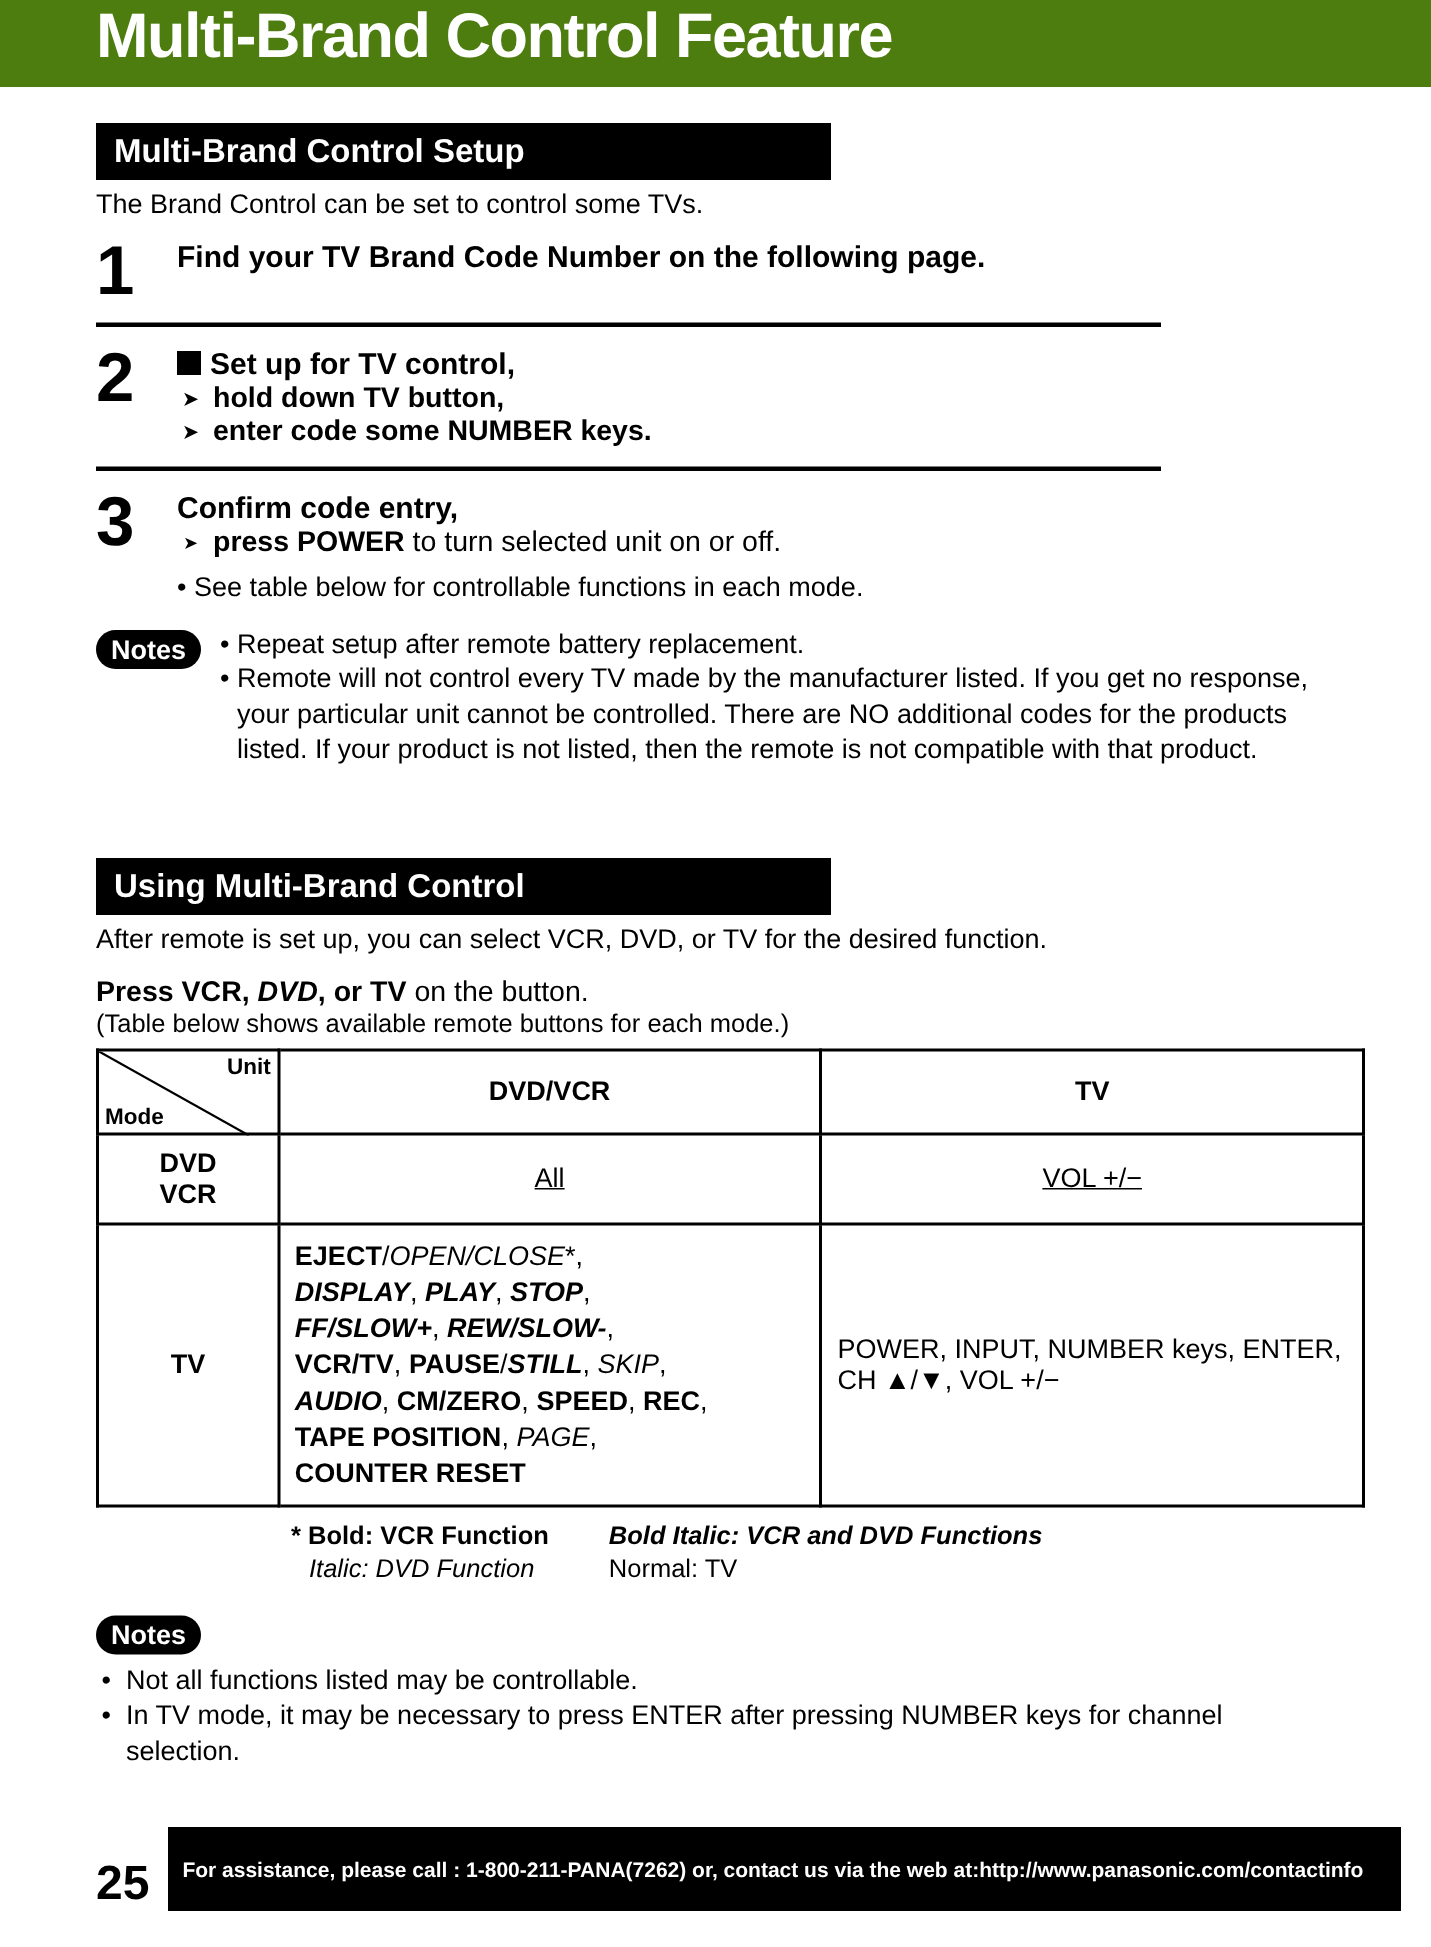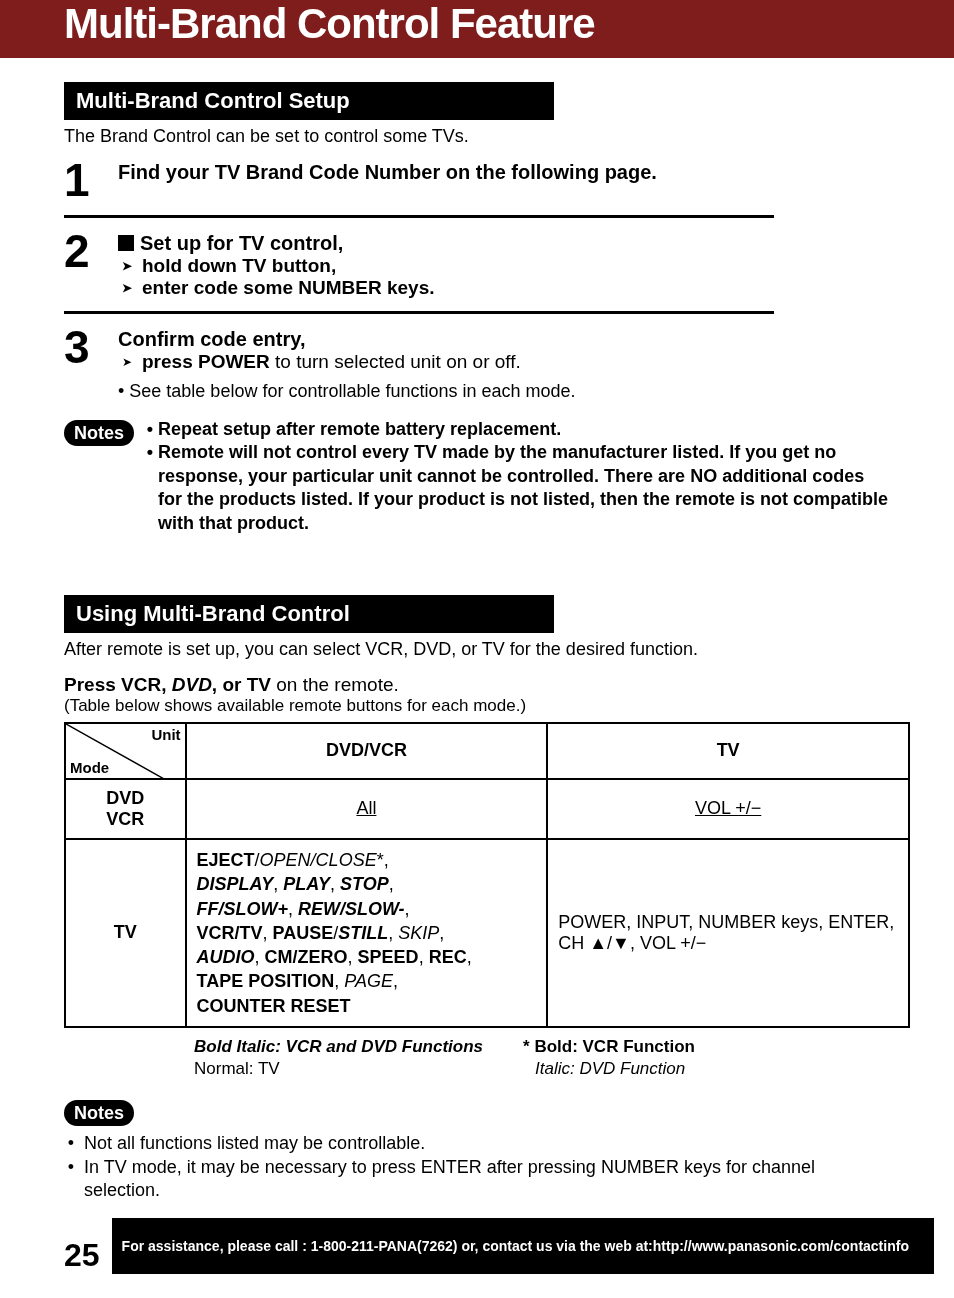--- a/index.html
+++ b/index.html
@@ -1,35 +1,35 @@
 <!DOCTYPE html>
 <html><head>
 <meta charset="utf-8">
 <style>
   * { margin:0; padding:0; box-sizing:border-box; }
   body { width:954px; height:1298px; background:#fff; font-family:Arial,Helvetica,sans-serif; color:#000; }
-  .top-title-bar { background:#7f1d1d; color:#fff; padding:0 0 10px 64px; }
+  .top-title-bar { background:#4d7c0f; color:#fff; padding:0 0 10px 64px; }
   .top-title { font-size:42px; font-weight:900; letter-spacing:-1px; }
   .content { padding:24px 64px 0 64px; }
   .section-header { background:#000; color:#fff; font-size:22px; font-weight:700; padding:6px 12px; display:inline-block; width:490px; }
   .intro-text { font-size:18px; margin-top:6px; }
   .step-row { display:flex; gap:18px; margin-top:10px; }
   .step-num { font-size:46px; font-weight:900; line-height:1; min-width:36px; }
   .step-body { flex:1; padding-top:4px; }
   .step-bold { font-size:20px; font-weight:700; }
   .step-sub { font-size:19px; padding-left:24px; }
   .step-sub .arrow { position:relative; }
   .step-sub .arrow::before { content:"➤"; position:absolute; left:-20px; font-size:12px; top:4px; }
   .hr { border-top:3px solid #000; margin:12px 0 8px 0; width:710px; }
   .square { display:inline-block; width:16px; height:16px; background:#000; vertical-align:-1px; margin-right:6px; }
   .see-note { font-size:18px; margin-top:8px; }
   .notes-row { display:flex; gap:14px; margin-top:16px; }
   .notes-badge { background:#000; color:#fff; border-radius:20px; padding:2px 10px; font-weight:700; font-size:18px; height:26px; line-height:22px; margin-top:2px; white-space:nowrap;text-align:right; }
   .notes-body { font-size:18px; line-height:1.3; }
-  .notes-body li { list-style-type:'• '; margin-left:10px;font-weight:bold; }
+  .notes-body li { list-style-type:'• '; margin-left:10px; }
   .section2 { margin-top:60px; }
   .press-line { font-size:19px; margin-top:14px; }
   .paren { font-size:17px; }
   table.funcs { border-collapse:collapse; width:846px; margin-top:6px; }
   table.funcs td, table.funcs th { border:2px solid #000; padding:8px 10px; font-size:18px; vertical-align:middle; }
   .mode-cell { position:relative; width:100px; height:56px; padding:0!important; }
   .mode-cell svg { position:absolute; top:0; left:0; }
   .mode-cell .unit-lbl { position:absolute; top:2px; right:4px; font-size:15px; font-weight:700; }
   .mode-cell .mode-lbl { position:absolute; bottom:2px; left:4px; font-size:15px; font-weight:700; }
   .dvd-vcr-head { font-weight:700; width:300px; }
@@ -104,21 +104,21 @@
         </ul>
       </div>
     </div>
   </div>
 
   <div class="section2">
     <div class="section-header">Using Multi-Brand Control</div>
     <div class="intro-text">After remote is set up, you can select VCR, DVD, or TV for the desired function.</div>
 
     <div class="press-line">
-      <span class="b">Press VCR, </span><span class="bi">DVD</span><span class="b">, or TV</span><span> on the remote.</span>
+      <span class="b">Press VCR, </span><span class="bi">DVD</span><span class="b">, or TV</span><span> on the button.</span>
     </div>
     <div class="paren">(Table below shows available remote buttons for each mode.)</div>
 
     <table class="funcs">
       <tbody>
           <tr>
         <td class="mode-cell">
           <svg width="100" height="56">
                 <line x1="0" y1="0" x2="100" y2="56" stroke="#000" stroke-width="1.5"></line>
               </svg>
@@ -136,26 +136,26 @@
       <tr>
         <td class="row-head">TV</td>
         <td class="fn-text" id="fn-cell"><span class="b">EJECT</span><span>/</span><span class="i">OPEN/CLOSE</span><span>*,</span><br><span class="bi">DISPLAY</span><span>, </span><span class="bi">PLAY</span><span>, </span><span class="bi">STOP</span><span>,</span><br><span class="bi">FF/SLOW+</span><span>, </span><span class="bi">REW/SLOW-</span><span>,</span><br><span class="b">VCR/TV</span><span>, </span><span class="b">PAUSE</span><span>/</span><span class="bi">STILL</span><span>, </span><span class="i">SKIP</span><span>,</span><br><span class="bi">AUDIO</span><span>, </span><span class="b">CM/ZERO</span><span>, </span><span class="b">SPEED</span><span>, </span><span class="b">REC</span><span>,</span><br><span class="b">TAPE POSITION</span><span>, </span><span class="i">PAGE</span><span>,</span><br><span class="b">COUNTER RESET</span></td>
         <td>POWER, INPUT, NUMBER keys, ENTER, CH ▲/▼, VOL +/−</td>
       </tr>
     </tbody>
       </table>
 
     <div class="legend">
       <div class="legend-col">
+        <div><span class="b">*</span> <span class="b">Bold: VCR Function</span></div>
+        <div style="padding-left:12px;"><span class="i">Italic: DVD Function</span></div>
+      </div>
+      <div class="legend-col">
         <div><span class="bi">Bold Italic: VCR and DVD Functions</span></div>
         <div><span>Normal: TV</span></div>
-      </div>
-      <div class="legend-col">
-        <div><span class="b">*</span> <span class="b">Bold: VCR Function</span></div>
-        <div style="padding-left:12px;"><span class="i">Italic: DVD Function</span></div>
       </div>
     </div>
 
     <div class="bottom-notes">
       <div class="notes-badge" style="display:inline-block;">Notes</div>
       <ul>
         <li>Not all functions listed may be controllable.</li>
         <li>In TV mode, it may be necessary to press ENTER after pressing NUMBER keys for channel selection.</li>
       </ul>
     </div>

